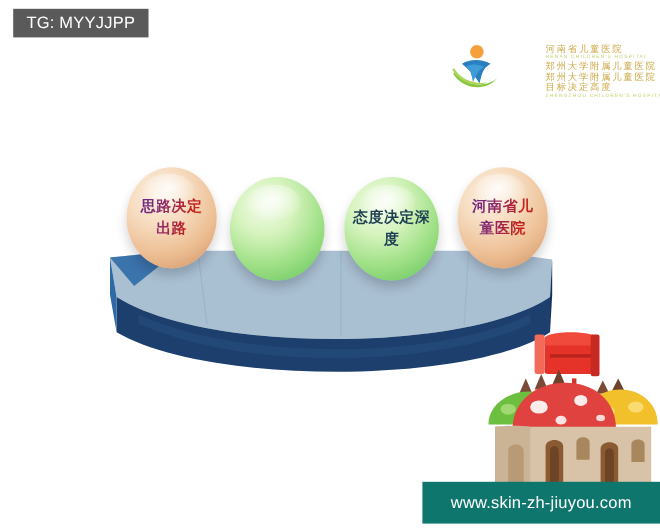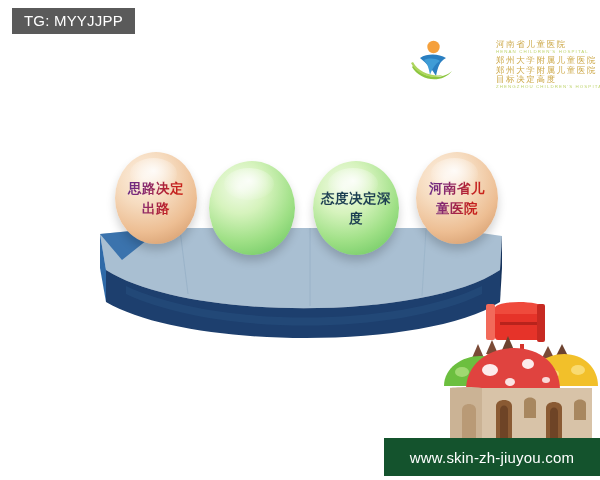--- a/index.html
+++ b/index.html
@@ -171,21 +171,21 @@
     height: 148px;
   }
 
   
   .url-bar {
     position: absolute;
     left: 384px;
     top: 438px;
     width: 216px;
     height: 38px;
-    background: #14532d;
+    background: #0f766e;
     color: #ffffff;
     display: flex;
     align-items: center;
     justify-content: center;
     font-size: 15px;
     font-family: "Liberation Sans", sans-serif;
     letter-spacing: 0.2px;
   }
 </style>
 </head>

